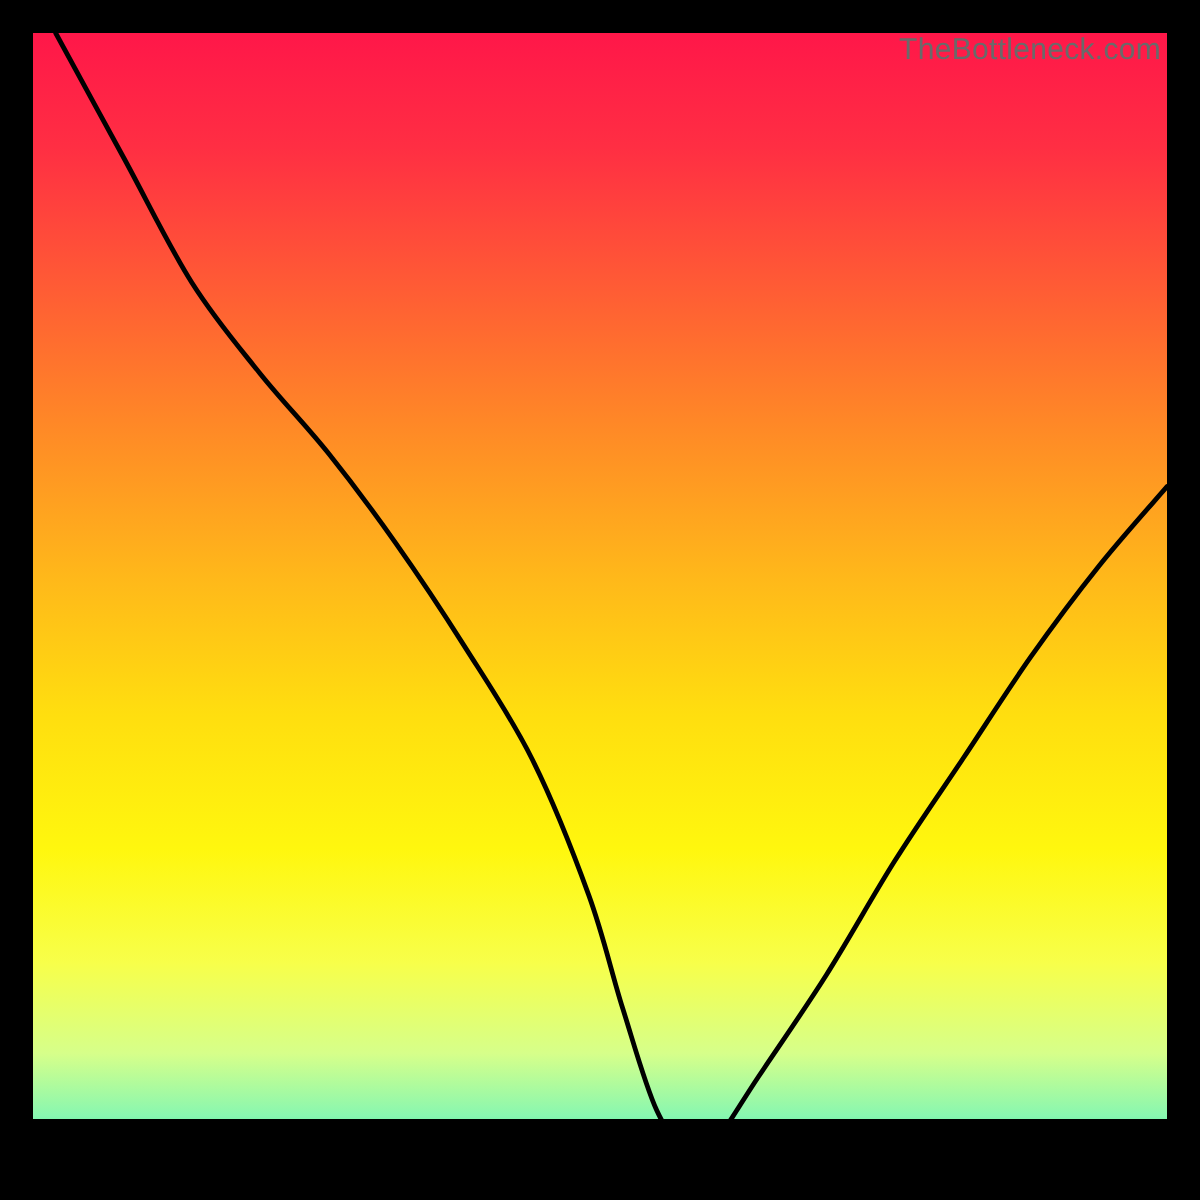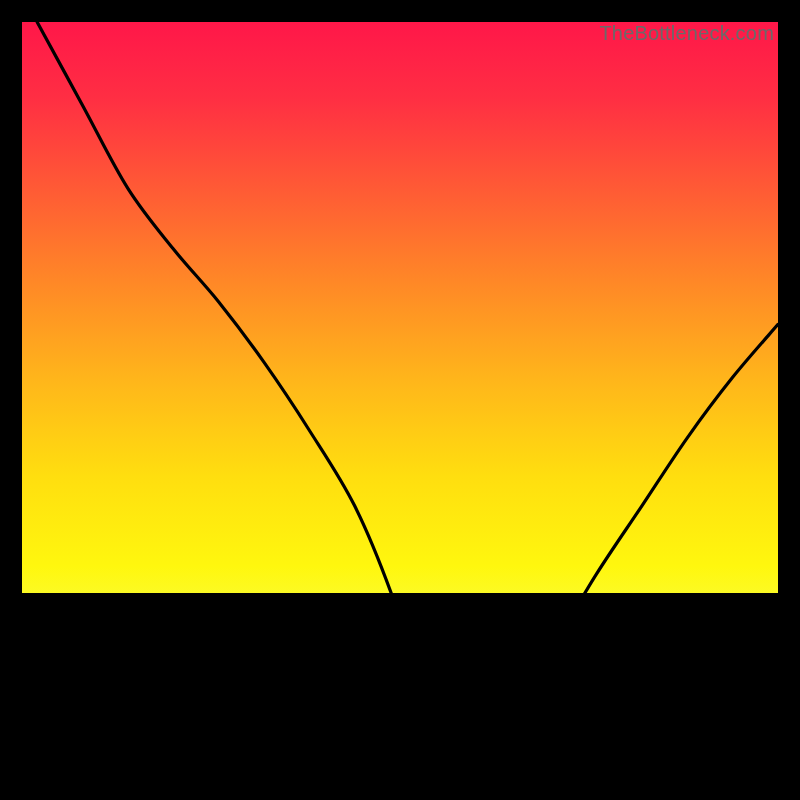--- a/index.html
+++ b/index.html
@@ -17,21 +17,21 @@
     top: 22px;
     width: 756px;
     height: 756px;
     background: #000;
   }
   .plot-area {
     position: absolute;
     left: 0;
     top: 0;
     width: 756px;
-    height: 571px;
+    height: 724px;
     overflow: hidden;
   }
   .watermark {
     position: absolute;
     top: 0px;
     right: 4px;
     color: #6a6a6a;
     font-size: 20px;
     font-weight: 500;
     letter-spacing: 0.2px;

